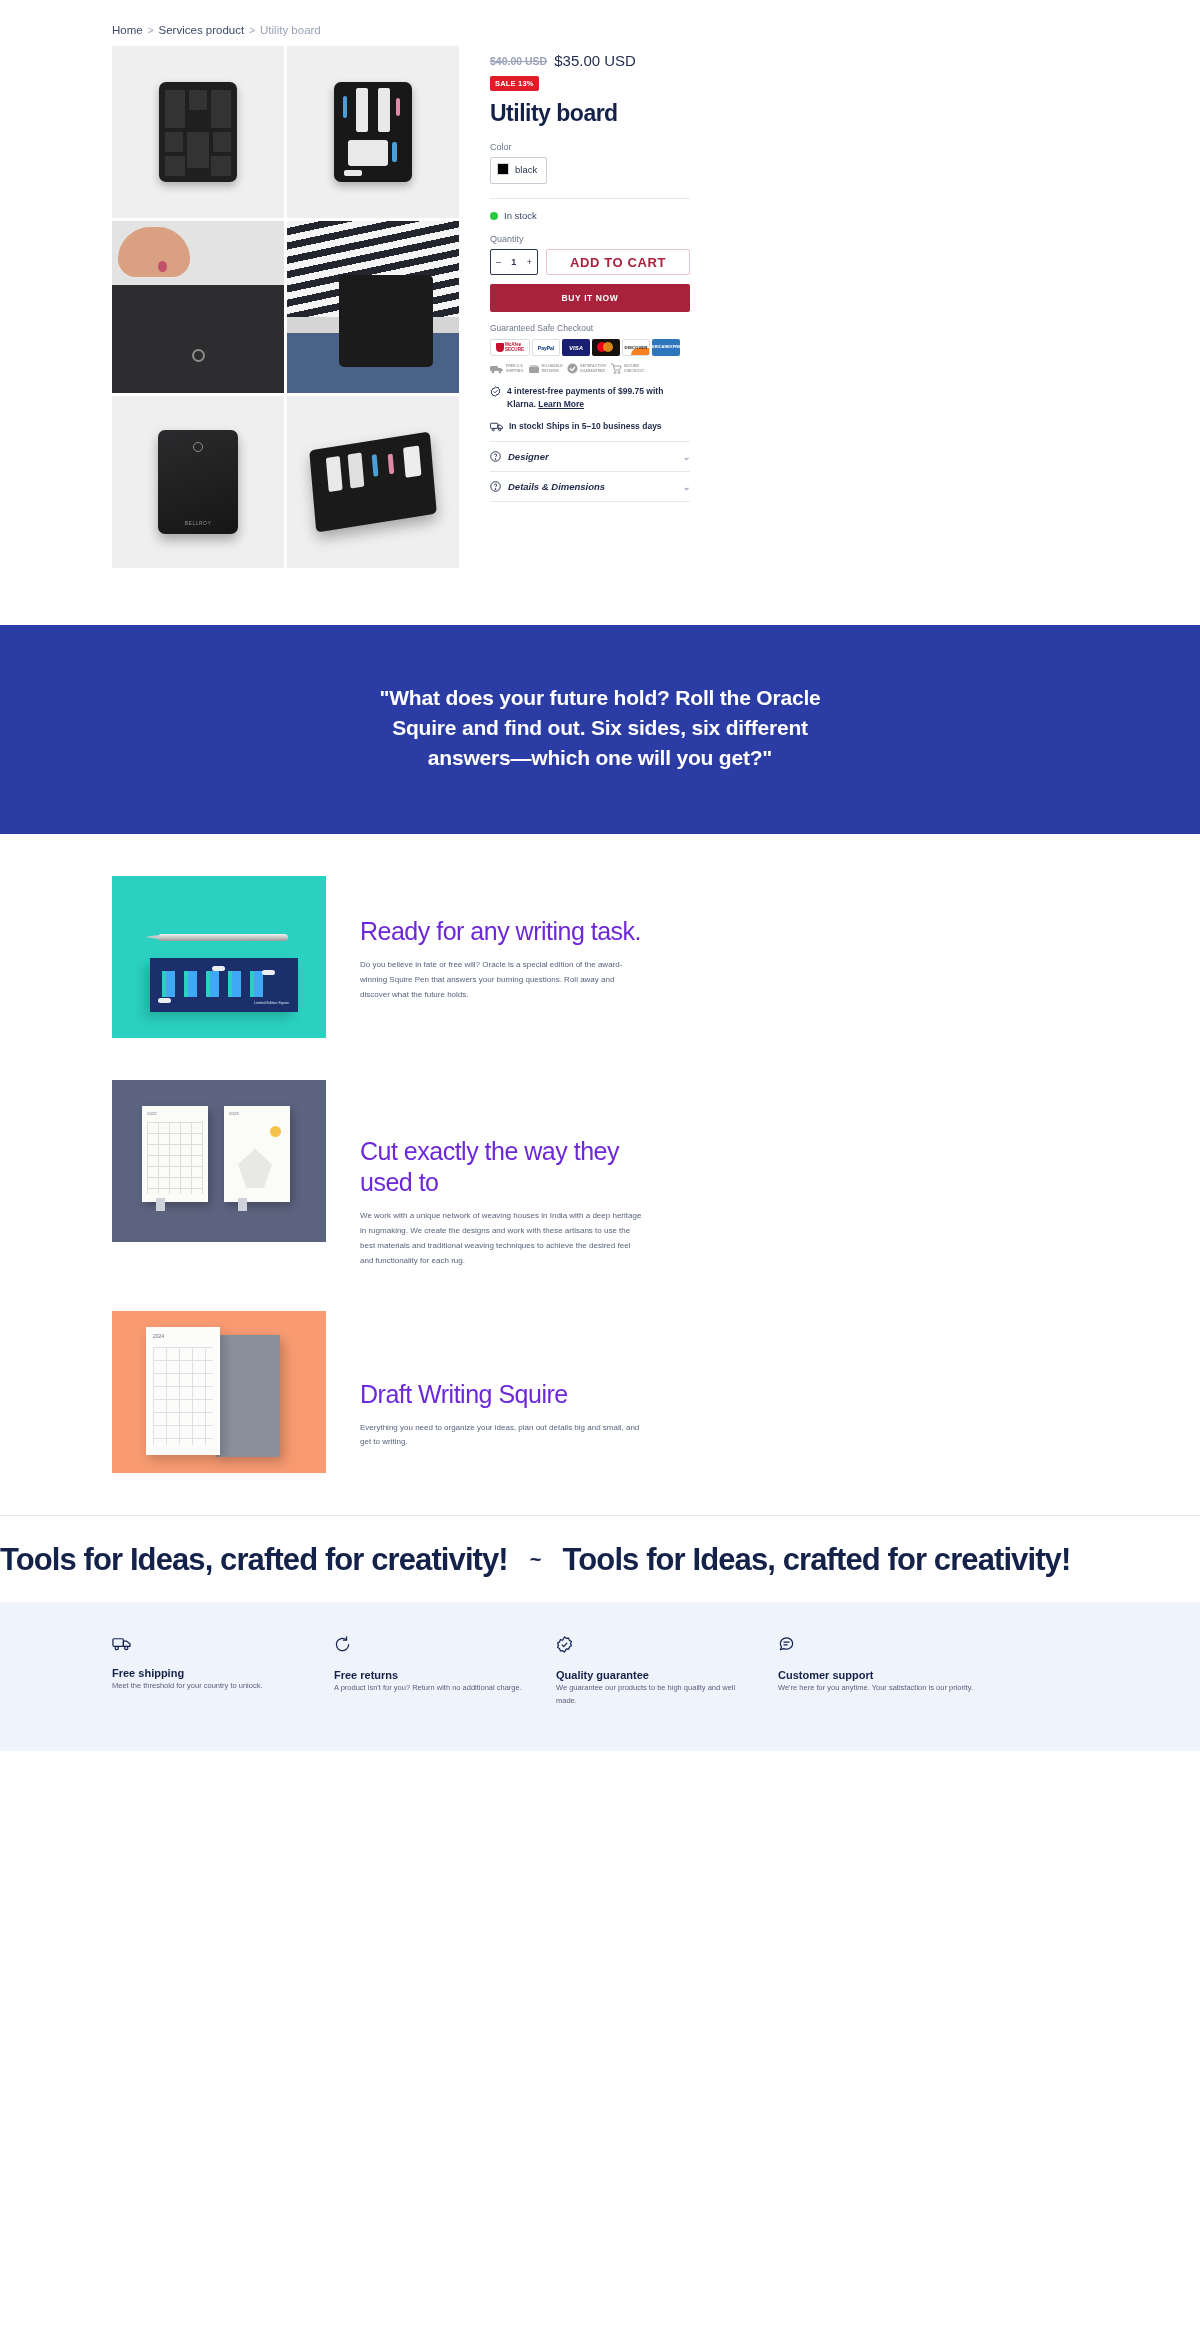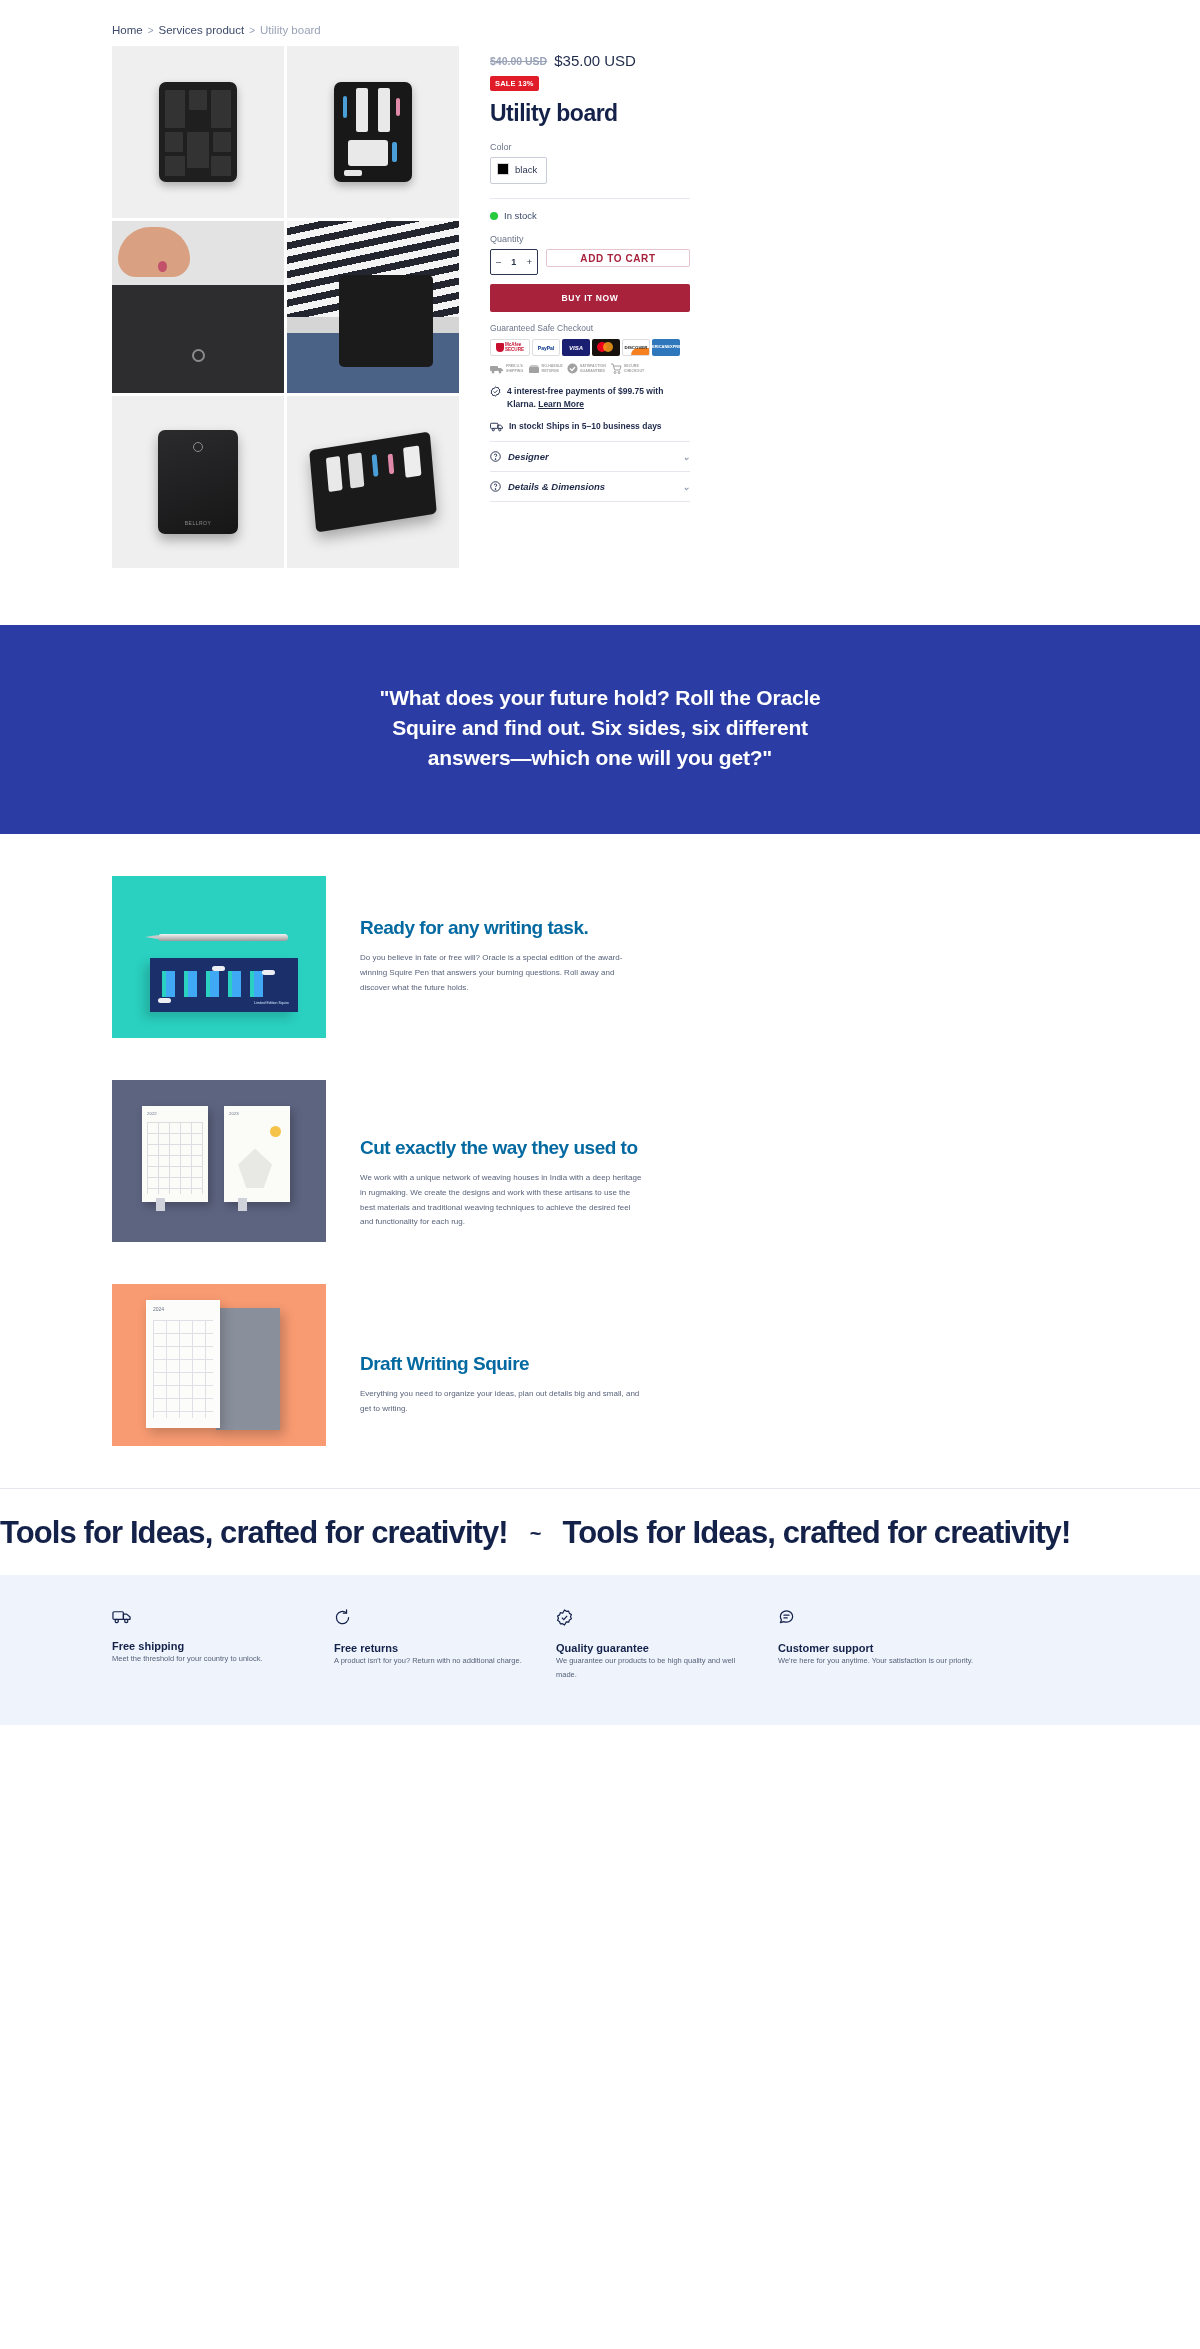--- a/index.html
+++ b/index.html
@@ -226,25 +226,25 @@
     border-radius: 2px;
     height: 26px;
     width: 48px;
     justify-content: space-between;
     padding: 0 5px;
   }
   .qty-stepper span { font-size: 9px; color: #2c3650; cursor: pointer; }
   .qty-val { font-size: 9.5px; font-weight: 700; }
   .add-cart {
     flex: 1;
-    height: 18px;
+    height: 26px;
     border: 1px solid #e8c5cd;
     background: #fff;
     color: #a8223c;
-    font-size: 10px;
+    font-size: 13px;
     font-weight: 700;
     letter-spacing: .6px;
     border-radius: 2px;
     cursor: pointer;
     font-family: inherit;
   }
   .buy-now {
     width: 100%;
     height: 28px;
     background: #a8223c;
@@ -368,24 +368,24 @@
     position: relative;
     overflow: hidden;
   }
   .feature-body {
     margin-left: 34px;
     width: 284px;
     padding-top: 40px;
   }
   .feature.center .feature-body { padding-top: 56px; }
   .feature h3 {
-    font-size: 19px;
-    font-weight: 700;
+    font-size: 25px;
+    font-weight: 400;
     letter-spacing: -.5px;
-    color: #0369a1;
+    color: #6d28d9;
     line-height: 1.24;
     margin-bottom: 11px;
   }
   .feature p {
     font-size: 8px;
     color: #59637c;
     line-height: 1.85;
   }
 
   

